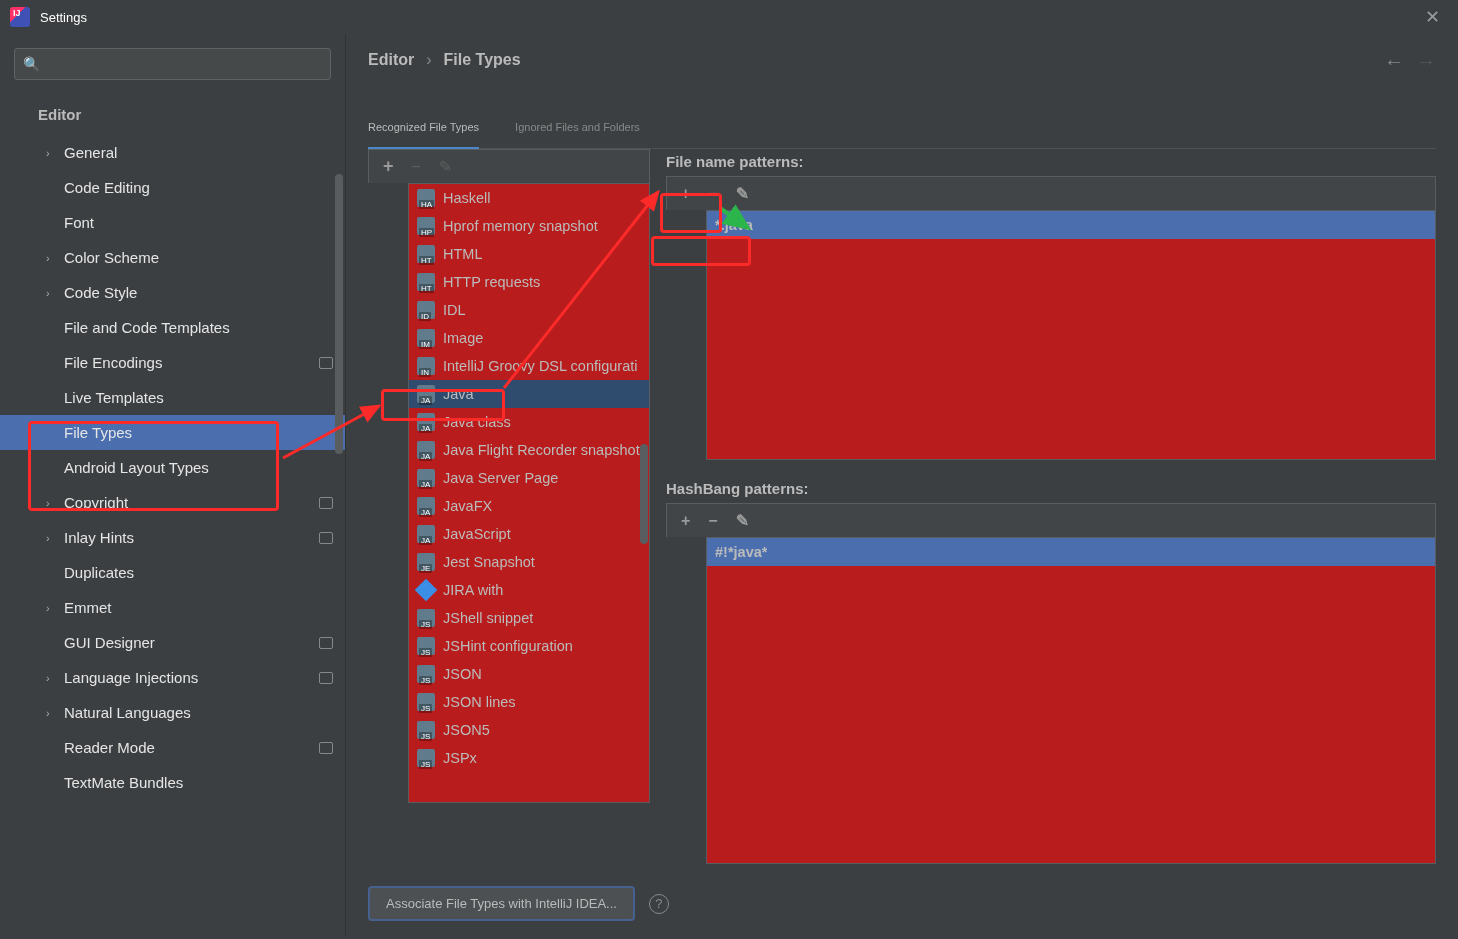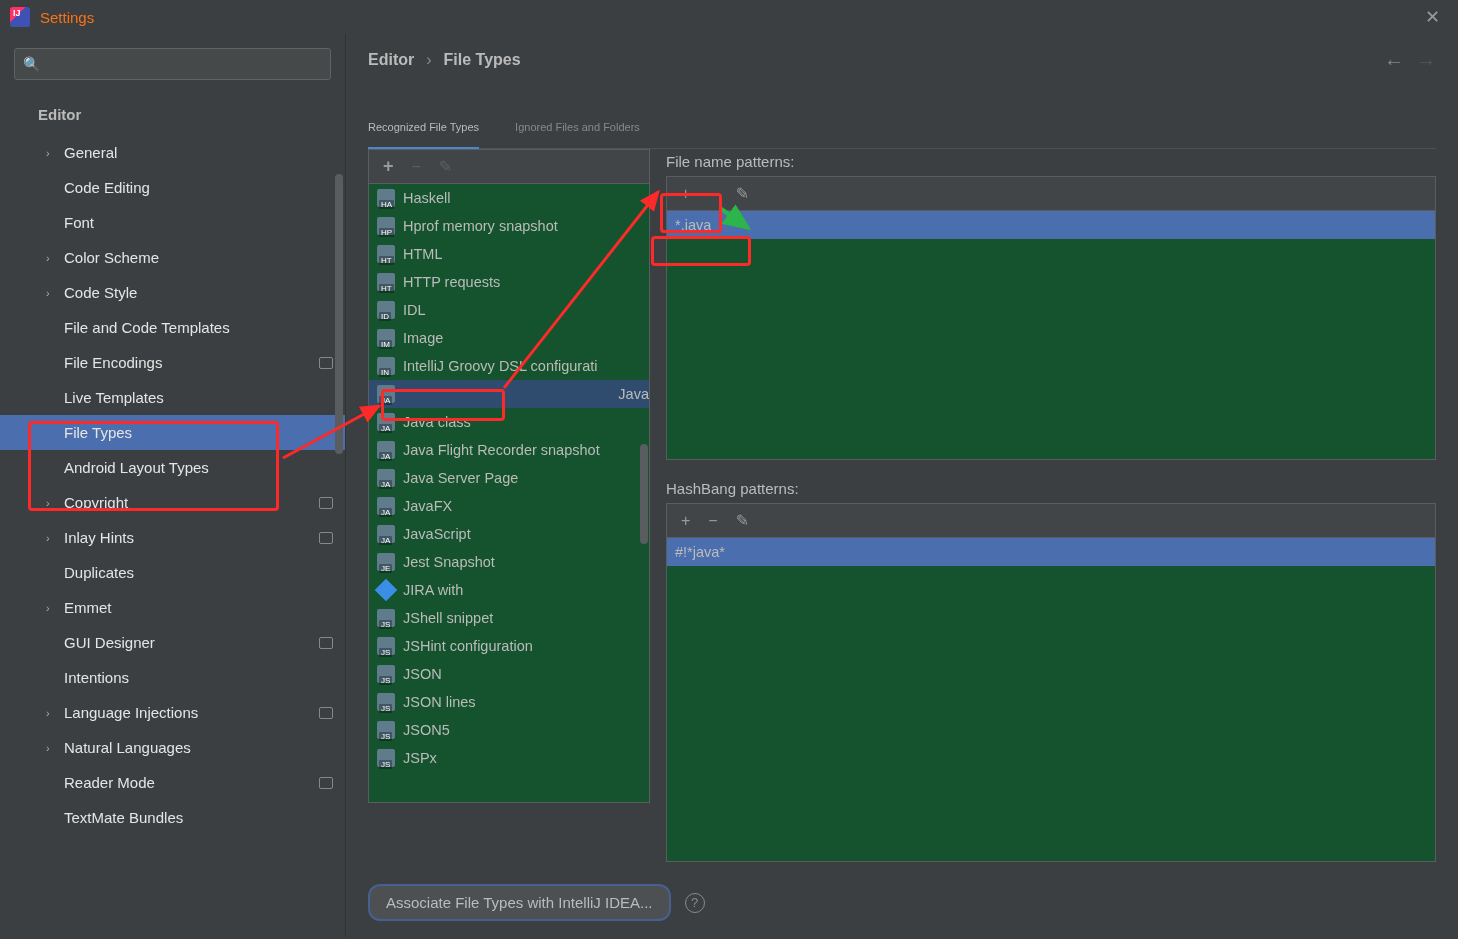--- a/index.html
+++ b/index.html
@@ -26,21 +26,21 @@
   position: relative;
 }
 .titlebar .app-icon::after {
   content: "IJ";
   position: absolute;
   top: 1px; left: 3px;
   font-size: 9px;
   font-weight: bold;
   color: #fff;
 }
-.titlebar .title { font-size: 15px; color: #f97316; }
+.titlebar .title { font-size: 13px; color: #ffffff; }
 .titlebar .close {
   margin-left: auto;
   font-size: 18px;
   color: #999;
   cursor: pointer;
   padding: 0 8px;
 }
 .main {
   display: flex;
   height: calc(100% - 36px);
@@ -168,20 +168,21 @@
 }
 .left-col {
   width: 282px;
   display: flex;
   flex-direction: column;
 }
 .right-col {
   flex: 1;
   display: flex;
   flex-direction: column;
+  font-weight: bold;
 }
 .toolbar {
   height: 34px;
   background: #414547;
   border: 1px solid #5a5d5f;
   border-bottom: none;
   display: flex;
   align-items: center;
   gap: 18px;
   padding-left: 14px;
@@ -190,24 +191,25 @@
 .toolbar span.plus { font-size: 18px; font-weight: bold; }
 .toolbar span.disabled { color: #5f5f5f; }
 .section-label {
   color: #bbbbbb;
   font-size: 15px;
   margin-bottom: 6px;
   margin-top: 4px;
 }
 .listbox {
   border: 1px solid #5a5d5f;
-  background: #14532d;
+  background: #b91c1c;
   flex: 1;
   overflow: hidden;
   position: relative;
+  margin-left: 40px;
 }
 .list-item {
   height: 28px;
   display: flex;
   align-items: center;
   padding-left: 8px;
   cursor: pointer;
 }
 .list-item .ficon {
   width: 18px; height: 18px;
@@ -220,21 +222,21 @@
 .list-item .ficon::after {
   content: attr(data-letter);
   position: absolute;
   bottom: -2px; left: 2px;
   font-size: 8px;
   background: rgba(0,0,0,0.3);
   padding: 0 2px;
   border-radius: 1px;
   color: #fff;
 }
-.list-item.selected-dark { background: #2f4b6e; justify-content: space-between; }
+.list-item.selected-dark { background: #2f4b6e; }
 .list-item.selected-blue { background: #4b6eaf; }
 .list-item .txt { color: #bbbbbb; font-size: 14.5px; white-space: nowrap; overflow: hidden; text-overflow: clip; }
 .listbox .scrollbar {
   position: absolute;
   right: 1px;
   top: 260px;
   width: 8px;
   height: 100px;
   background: #5a5d5f;
   border-radius: 4px;
@@ -255,24 +257,24 @@
 .pattern-toolbar span { color: #9a9a9a; cursor: pointer; font-size: 16px; }
 .associate-row {
   display: flex;
   align-items: center;
   gap: 14px;
   margin-top: 22px;
 }
 .associate-btn {
   background: #4c5052;
   border: 2px solid #466190;
-  border-radius: 12px;
+  border-radius: 4px;
   padding: 8px 16px;
   color: #bbbbbb;
-  font-size: 15px;
+  font-size: 13px;
   cursor: pointer;
 }
 .help-circle {
   width: 20px; height: 20px;
   border: 1.5px solid #888;
   border-radius: 50%;
   display: flex;
   align-items: center;
   justify-content: center;
   color: #888;
@@ -363,23 +365,20 @@
         <div class="tree-item child">
           <span class="label">Duplicates</span>
         </div>
         <div class="tree-item child">
           <span class="chev">›</span>
           <span class="label">Emmet</span>
         </div>
         <div class="tree-item child">
           <span class="label">GUI Designer</span>
           <span class="badge"></span>
-        </div>
-        <div class="tree-item child">
-          <span class="label">Intentions</span>
         </div>
         <div class="tree-item child">
           <span class="chev">›</span>
           <span class="label">Language Injections</span>
           <span class="badge"></span>
         </div>
         <div class="tree-item child">
           <span class="chev">›</span>
           <span class="label">Natural Languages</span>
         </div>

